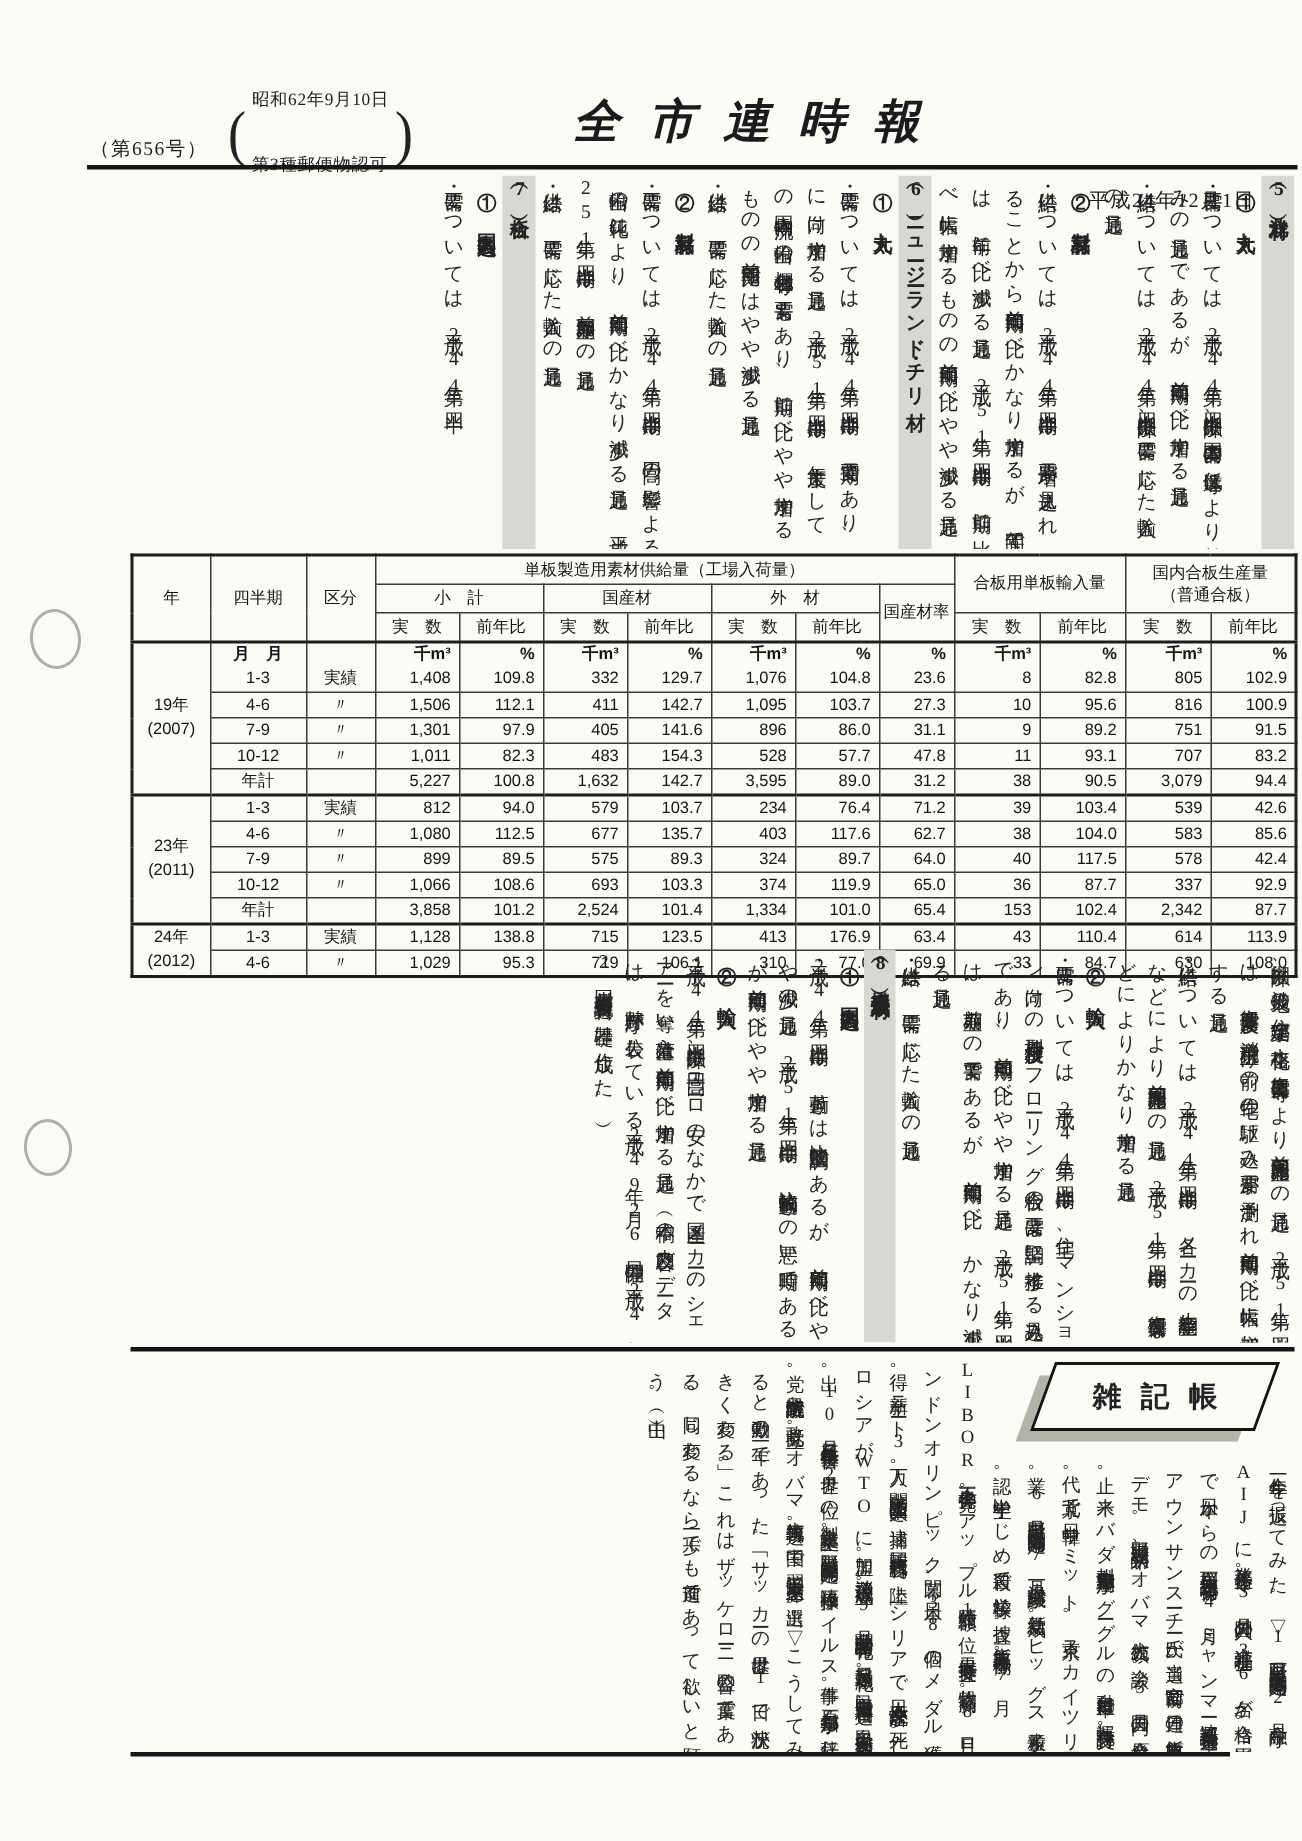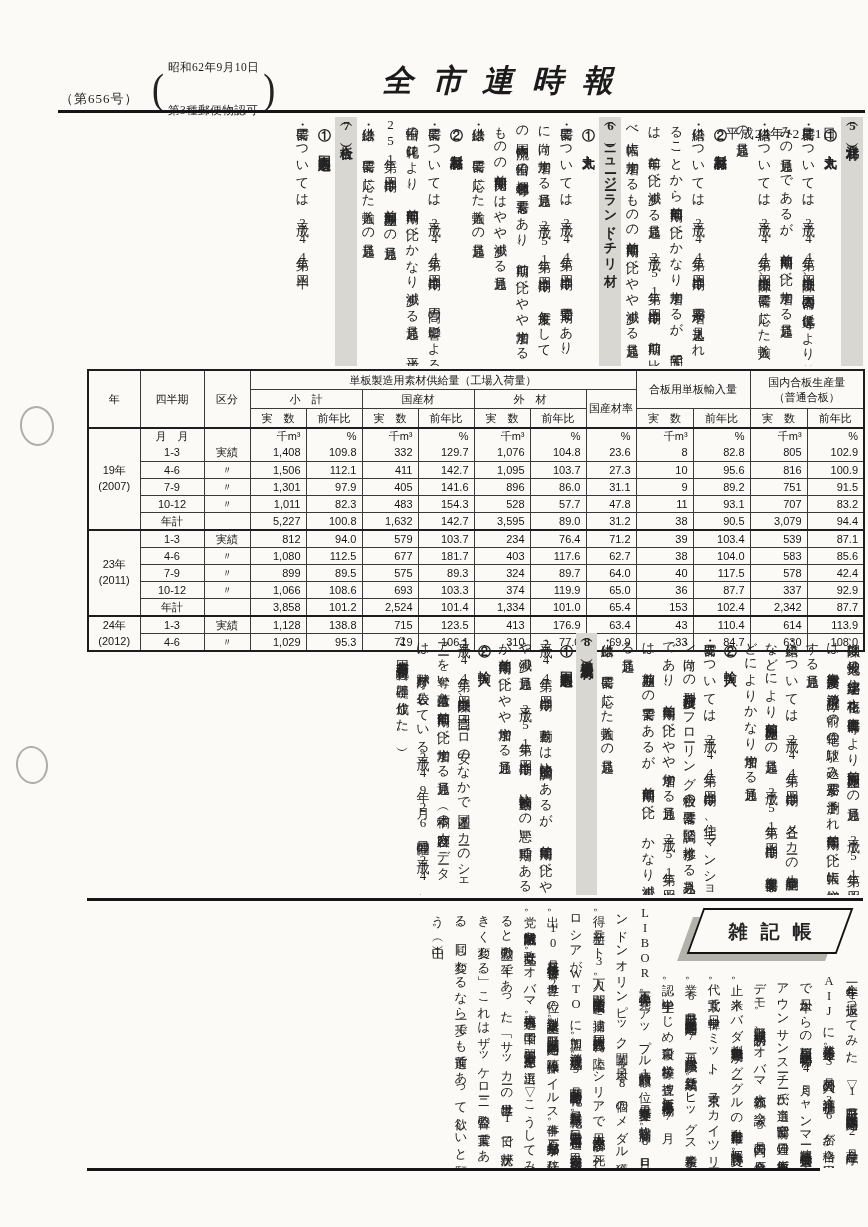--- a/index.html
+++ b/index.html
@@ -48,21 +48,21 @@
     border-collapse:collapse; table-layout:fixed;
     font-family:"Liberation Sans", sans-serif; font-size:11px; color:#151515;
     border:2px solid #1d1d1d;
   }
   .data-table th, .data-table td { border:1px solid #3a3a3a; padding:0 5px; height:16px; line-height:15px; font-weight:normal; vertical-align:middle; }
   .data-table thead th { text-align:center; height:18px; padding:0 2px; }
   .data-table thead { border-bottom:2px solid #1d1d1d; }
   .data-table .num { text-align:right; }
   .data-table .ctr { text-align:center; }
   .data-table tr.group-start td { border-top:2px solid #1d1d1d; }
-  .data-table td .unit { height:16px; }
+  .data-table td .unit { height:16px;font-weight:bold; }
   .data-table td div { height:16px; }
   .year-cell div { }
   
   .mid-rule { position:absolute; left:87px; top:898px; width:776px; height:2.5px; background:#161616; }
   .zak-underline { position:absolute; left:87px; top:1168px; width:733px; height:3px; background:#161616; }
   .punch-hole { position:absolute; border:2px solid #96958f; border-radius:50%; opacity:0.75; }
   .hole-1 { left:20px; top:406px; width:30px; height:36px; transform:rotate(-8deg); }
   .hole-2 { left:16px; top:746px; width:28px; height:34px; transform:rotate(-6deg); }
 </style>
 </head>
@@ -279,29 +279,29 @@
           <td class="num">812</td>
           <td class="num">94.0</td>
           <td class="num">579</td>
           <td class="num">103.7</td>
           <td class="num">234</td>
           <td class="num">76.4</td>
           <td class="num">71.2</td>
           <td class="num">39</td>
           <td class="num">103.4</td>
           <td class="num">539</td>
-          <td class="num">87.1</td>
+          <td class="num">42.6</td>
         </tr>
         <tr>
           <td class="ctr">4-6</td>
           <td class="ctr">〃</td>
           <td class="num">1,080</td>
           <td class="num">112.5</td>
           <td class="num">677</td>
-          <td class="num">181.7</td>
+          <td class="num">135.7</td>
           <td class="num">403</td>
           <td class="num">117.6</td>
           <td class="num">62.7</td>
           <td class="num">38</td>
           <td class="num">104.0</td>
           <td class="num">583</td>
           <td class="num">85.6</td>
         </tr>
         <tr>
           <td class="ctr">7-9</td>

